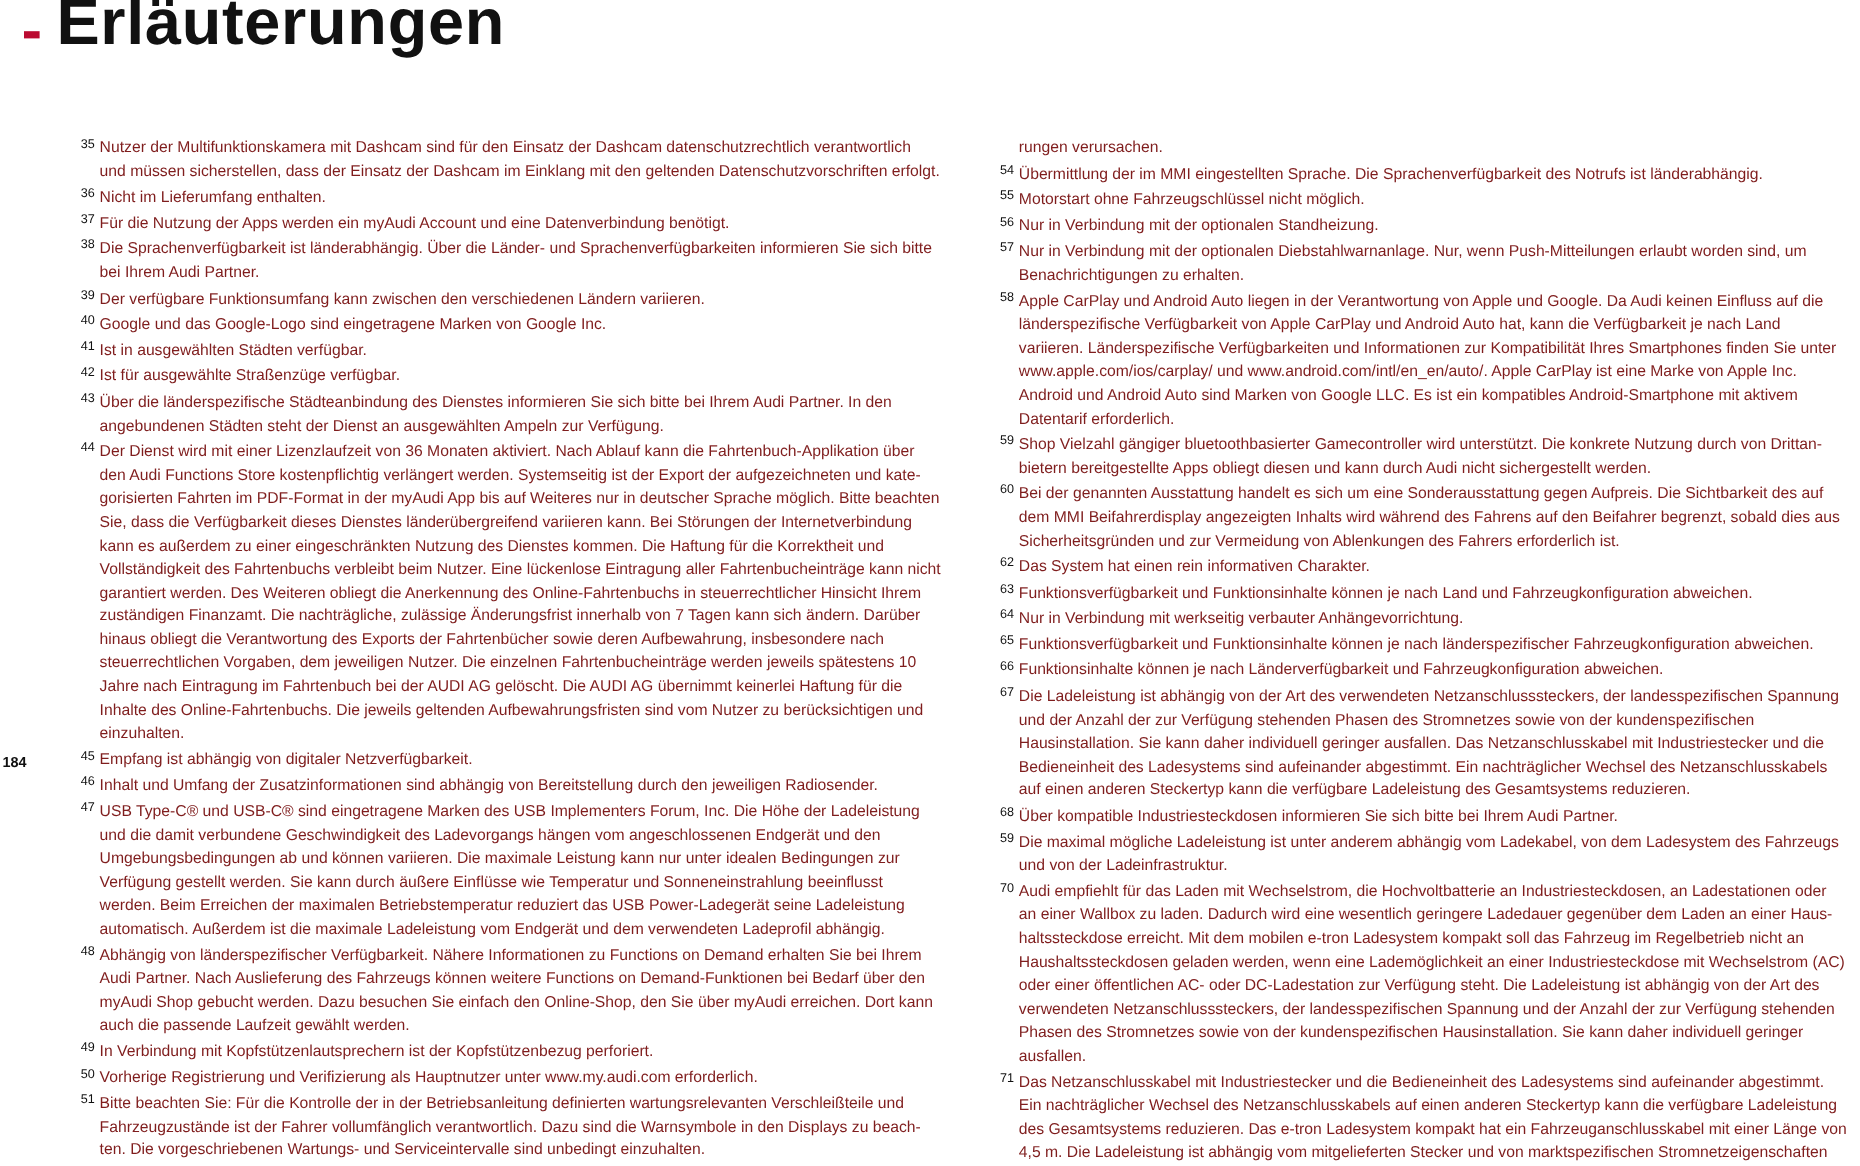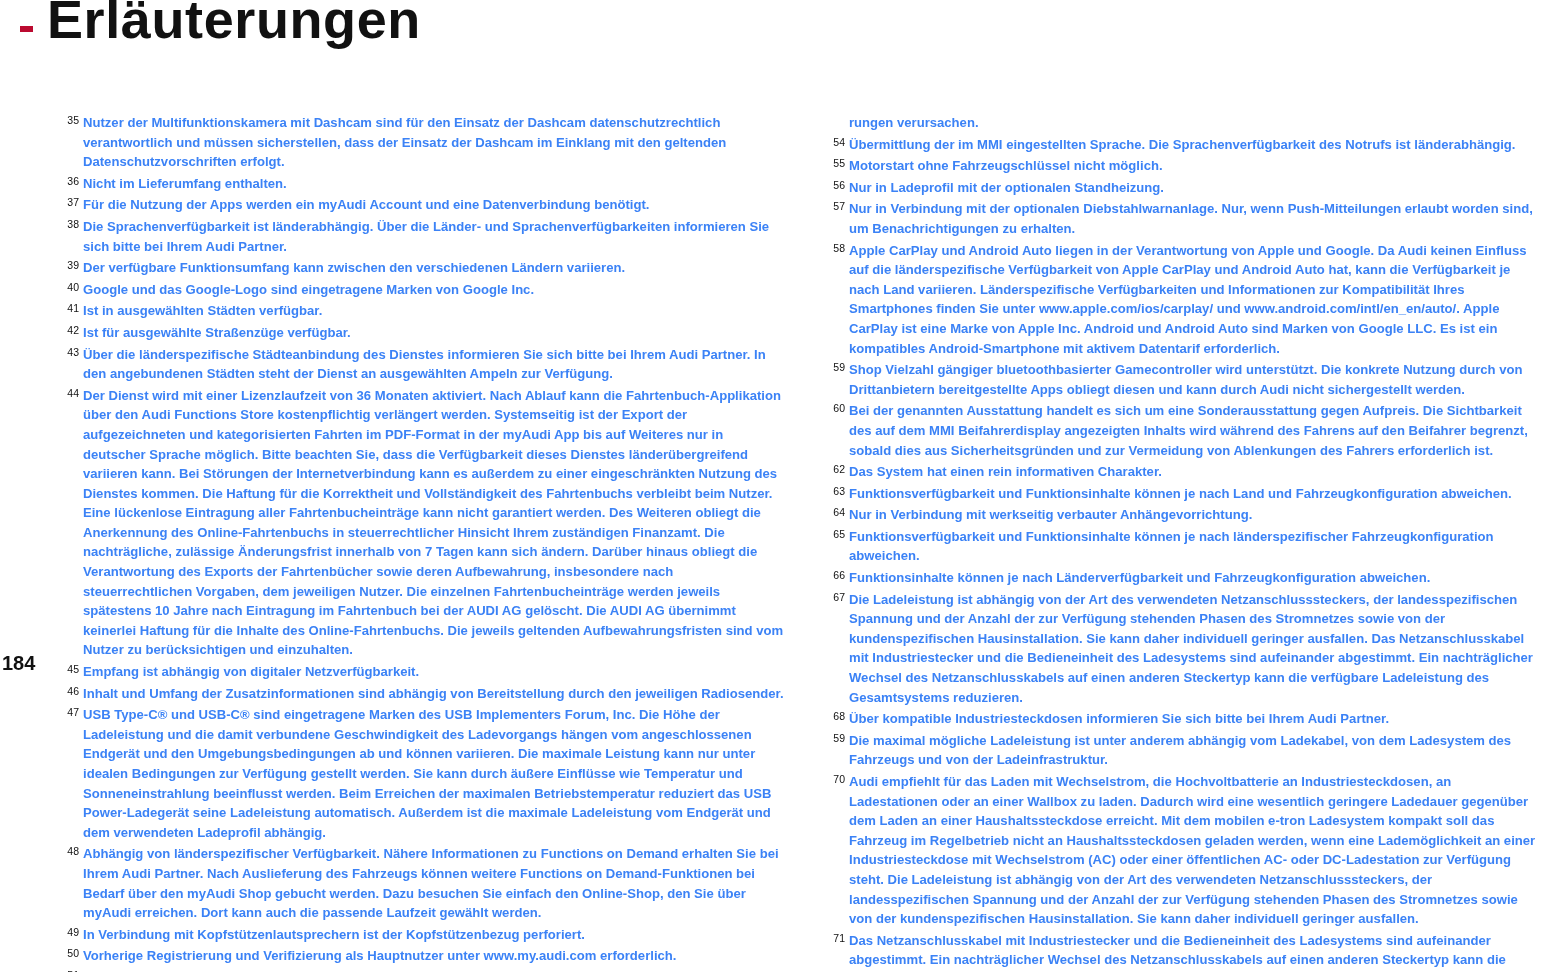--- a/index.html
+++ b/index.html
@@ -42,24 +42,24 @@
     letter-spacing: 0.6px;
     color: #111111;
     line-height: 62px;
     white-space: nowrap;
   }
 
   
   .page-number {
     position: absolute;
     left: 0px;
-    top: 652px;
+    top: 628px;
     width: 34px;
     text-align: left;
-    font-size: 20px;
+    font-size: 12px;
     font-weight: bold;
     color: #111111;
     padding-left: 2px;
   }
 
   
   .columns {
     position: absolute;
     top: 113px;
     left: 62px;
@@ -85,24 +85,23 @@
     padding-top: 1px;
     text-align: right;
     margin-right: 4px;
     color: #111111;
     font-weight: normal;
   }
   .note-body {
     flex: 1 1 auto;
     font-size: 13.1px;
     line-height: 19.6px;
-    color: #3b82f6;
+    color: #7f1d1d;
     text-align: left;
     hyphens: manual;
-    font-weight: bold;
   }
 </style>
 </head>
 <body>
 
 <div class="page-header">
   <div class="header-marker"></div>
   <div class="header-title">Erläuterungen</div>
 </div>
 
@@ -191,21 +190,21 @@
       <div class="note">
         <sup class="note-num">54</sup>
         <div class="note-body">Übermittlung der im MMI eingestellten Sprache. Die Sprachenverfügbarkeit des Notrufs ist länderabhängig.</div>
       </div>
       <div class="note">
         <sup class="note-num">55</sup>
         <div class="note-body">Motorstart ohne Fahrzeugschlüssel nicht möglich.</div>
       </div>
       <div class="note">
         <sup class="note-num">56</sup>
-        <div class="note-body">Nur in Ladeprofil mit der optionalen Standheizung.</div>
+        <div class="note-body">Nur in Verbindung mit der optionalen Standheizung.</div>
       </div>
       <div class="note">
         <sup class="note-num">57</sup>
         <div class="note-body">Nur in Verbindung mit der optionalen Diebstahlwarnanlage. Nur, wenn Push-Mitteilungen erlaubt worden sind, um Benachrichtigungen zu erhalten.</div>
       </div>
       <div class="note">
         <sup class="note-num">58</sup>
         <div class="note-body">Apple CarPlay und Android Auto liegen in der Verantwortung von Apple und Google. Da Audi keinen Einfluss auf die länderspezifische Verfügbarkeit von Apple CarPlay und Android Auto hat, kann die Verfügbarkeit je nach Land variieren. Länderspezifische Verfügbarkeiten und Informationen zur Kompatibilität Ihres Smartphones finden Sie unter www.apple.com/ios/carplay/ und www.android.com/intl/en_en/auto/. Apple CarPlay ist eine Marke von Apple Inc. Android und Android Auto sind Marken von Google LLC. Es ist ein kompatibles Android-Smartphone mit aktivem Daten­tarif erforderlich.</div>
       </div>
       <div class="note">

